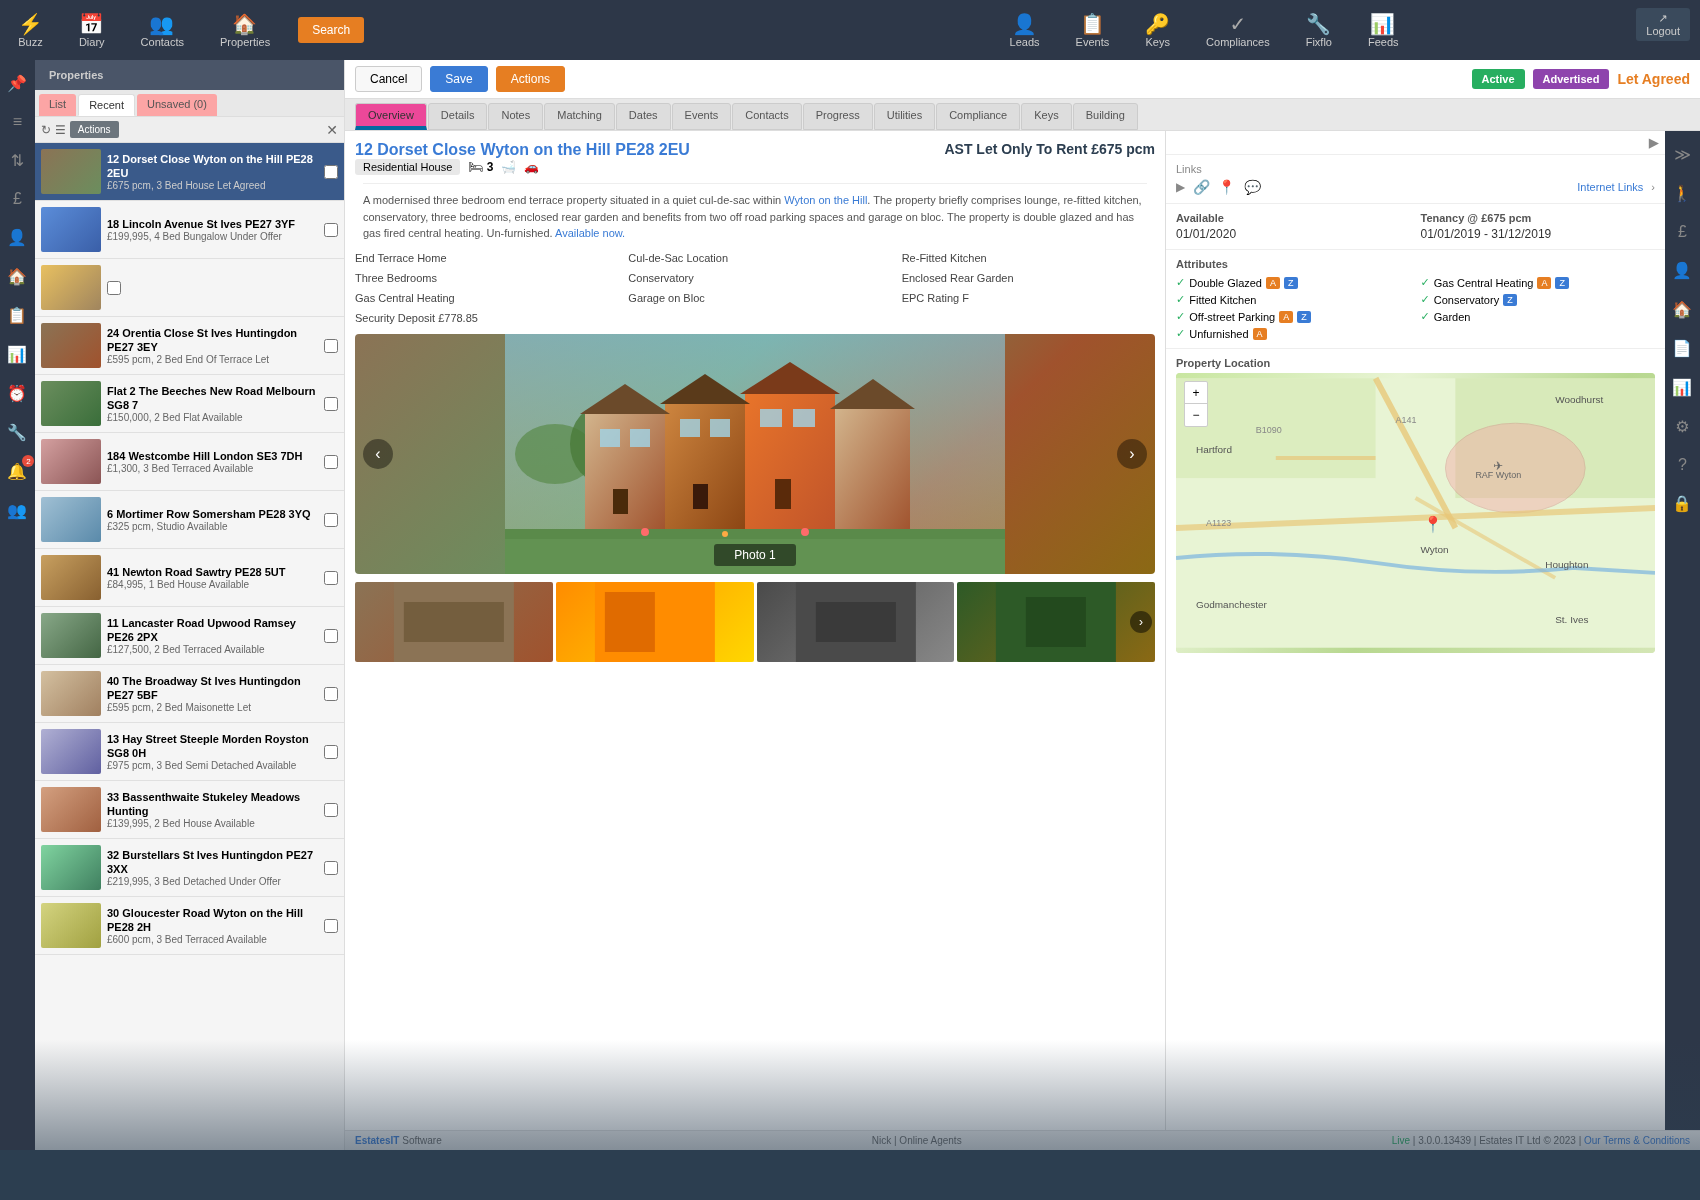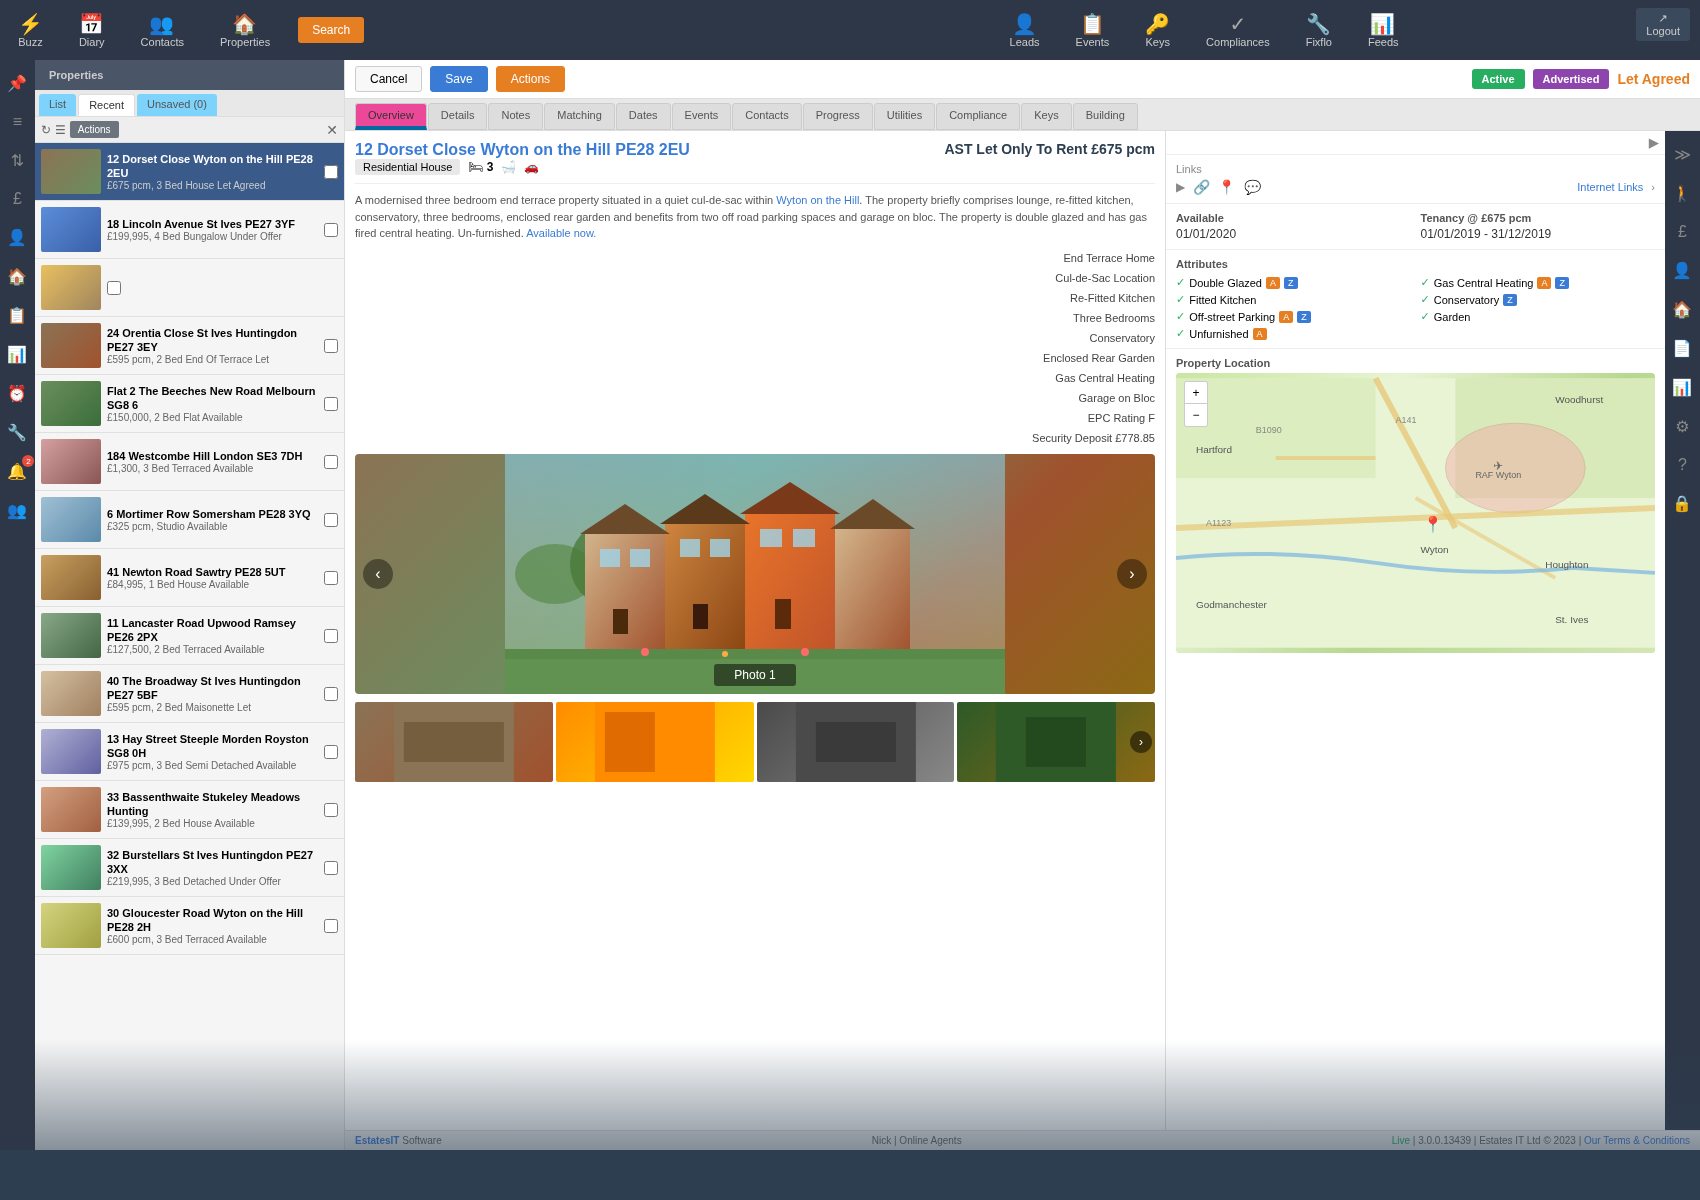--- a/index.html
+++ b/index.html
@@ -126,21 +126,21 @@
       gap: 2px;
       background: #e8e8e8;
       padding: 4px 4px 0;
       border-bottom: 1px solid #ddd;
     }
     .list-tab {
       padding: 4px 10px;
       font-size: 11px;
       cursor: pointer;
       border-radius: 3px 3px 0 0;
-      background: #7dd3fc;
+      background: #fca5a5;
       color: #555;
     }
     .list-tab.active {
       background: #fff;
       color: #333;
       border: 1px solid #ddd;
       border-bottom: 1px solid #fff;
     }
     .list-controls {
       display: flex;
@@ -274,34 +274,33 @@
       float: right;
       text-align: right;
       font-size: 14px;
       font-weight: bold;
       color: #2c3e50;
     }
     .prop-desc {
       font-size: 11px;
       color: #555;
       line-height: 1.5;
-      margin: 8px 0;
+      margin: 8px 8px;
       border-top: 1px solid #eee;
       padding-top: 8px;
     }
     .prop-desc span { color: #3a7bd5; }
 
     
     .features-grid {
       display: grid;
-      grid-template-columns: 1fr;
+      grid-template-columns: 1fr 1fr 1fr;
       gap: 4px 20px;
       margin: 8px 0;
       font-size: 11px;
-      text-align: right;
     }
     .feature-item { padding: 2px 0; color: #444; }
 
     
     .photo-gallery {
       position: relative;
       height: 240px;
       background: #333;
       border-radius: 4px;
       overflow: hidden;
@@ -624,21 +623,21 @@
         <div class="prop-thumb-placeholder thumb-color-4"></div>
         <div class="prop-info">
           <div class="prop-address">24 Orentia Close St Ives Huntingdon PE27 3EY</div>
           <div class="prop-details">£595 pcm, 2 Bed End Of Terrace Let</div>
         </div>
         <input type="checkbox" class="prop-checkbox" style="">
       </div>
       <div class="property-item">
         <div class="prop-thumb-placeholder thumb-color-5"></div>
         <div class="prop-info">
-          <div class="prop-address">Flat 2 The Beeches New Road Melbourn SG8 6</div>
+          <div class="prop-address">Flat 2 The Beeches New Road Melbourn SG8 7</div>
           <div class="prop-details">£150,000, 2 Bed Flat Available</div>
         </div>
         <input type="checkbox" class="prop-checkbox" style="">
       </div>
       <div class="property-item">
         <div class="prop-thumb-placeholder thumb-color-6"></div>
         <div class="prop-info">
           <div class="prop-address">184 Westcombe Hill London SE3 7DH</div>
           <div class="prop-details">£1,300, 3 Bed Terraced Available</div>
         </div>

